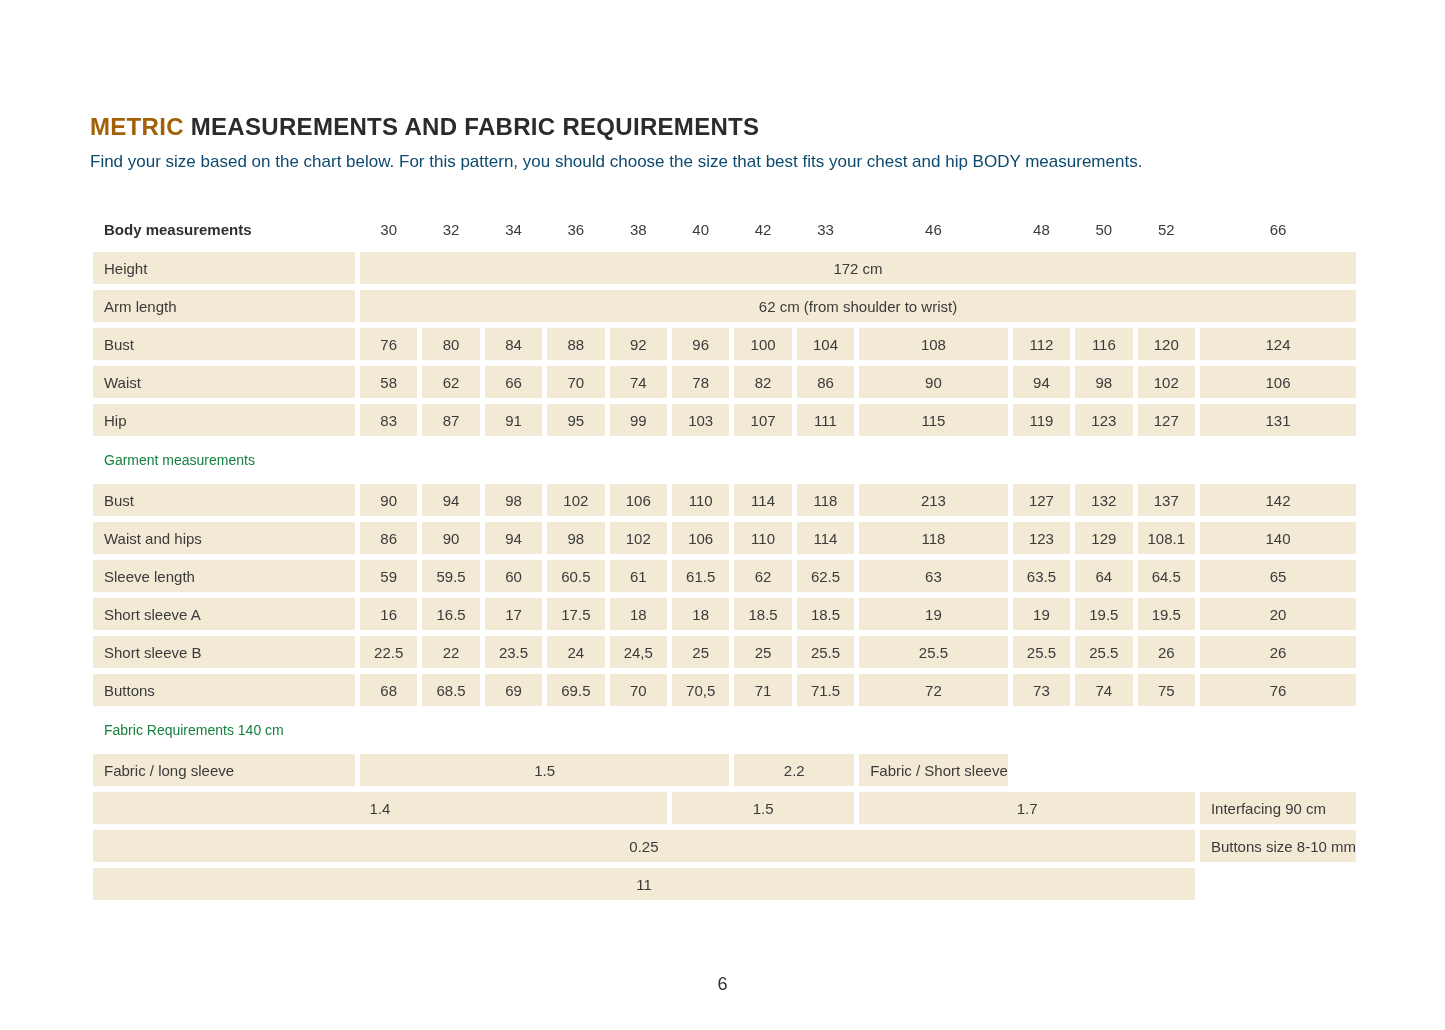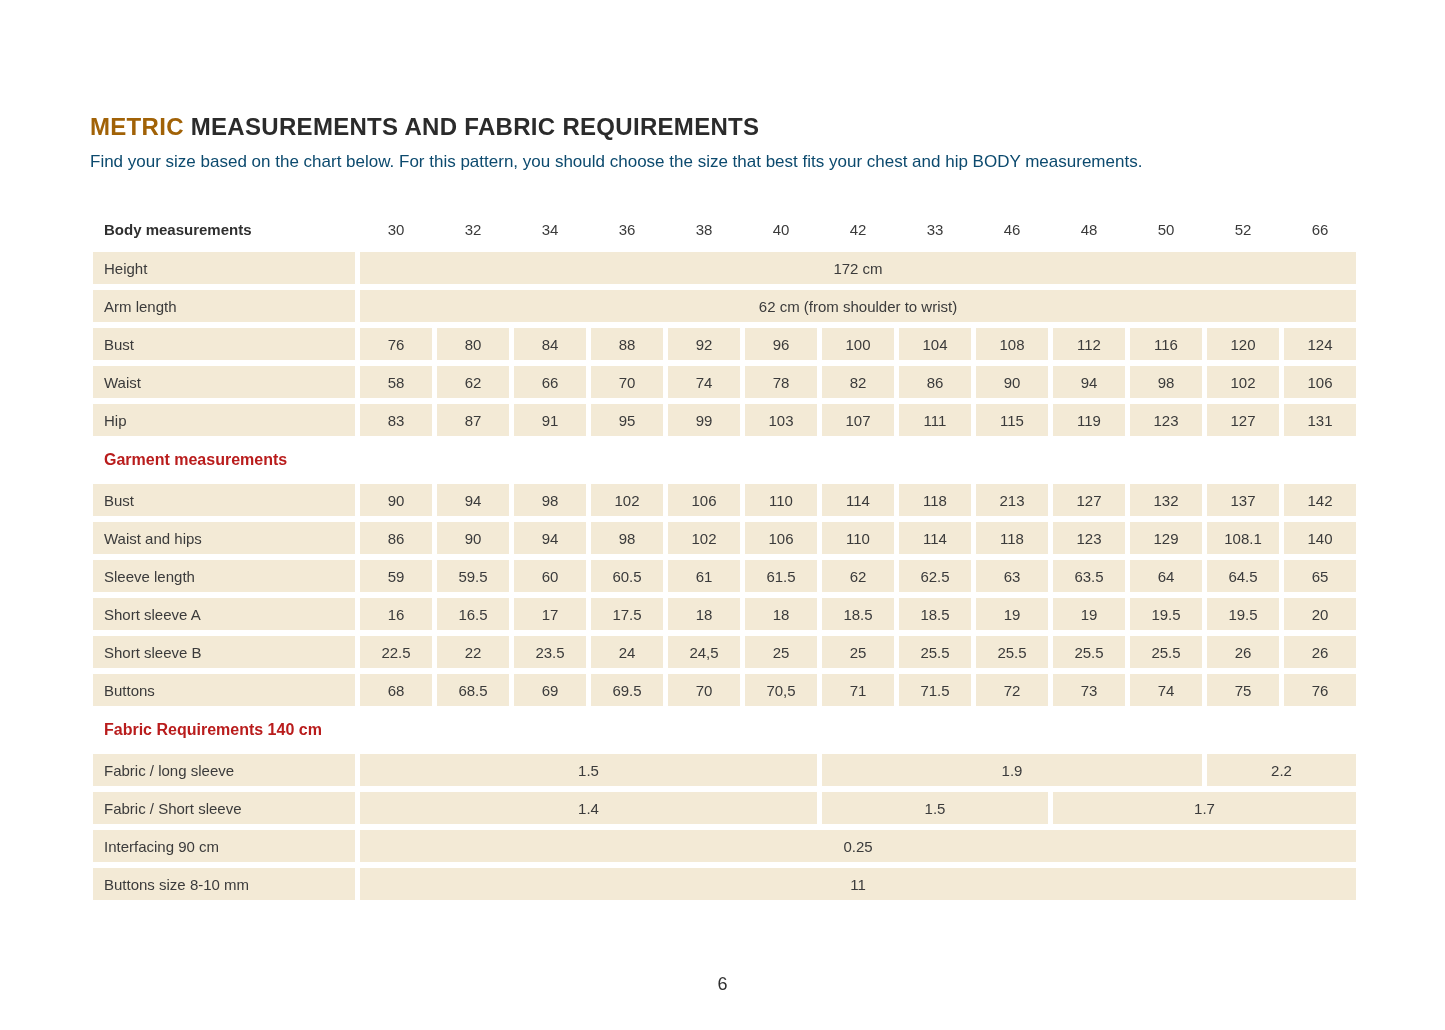--- a/index.html
+++ b/index.html
@@ -61,23 +61,23 @@
   .cell.hdr-label {
     font-weight: 700;
     color: #2f2f2f;
   }
   .section {
     grid-column: 1 / -1;
     height: 36px;
     display: flex;
     align-items: center;
     padding-left: 11px;
-    font-size: 16px;
-    font-weight: 700;
-    color: #b91c1c;
+    font-size: 14px;
+    font-weight: 400;
+    color: #15803d;
     background: transparent;
   }
   .page-number {
     position: absolute;
     left: 0;
     right: 0;
     top: 974px;
     text-align: center;
     font-size: 18px;
     color: #2f2f2f;
@@ -232,21 +232,20 @@
       <div class="cell">71</div>
       <div class="cell">71.5</div>
       <div class="cell">72</div>
       <div class="cell">73</div>
       <div class="cell">74</div>
       <div class="cell">75</div>
       <div class="cell">76</div>
       <div class="section">Fabric Requirements 140 cm</div>
       <div class="cell label">Fabric / long sleeve</div>
       <div class="cell" style="grid-column: span 6;">1.5</div>
-      <div class="cell" style="grid-column: span 5;">1.9</div>
       <div class="cell" style="grid-column: span 2;">2.2</div>
       <div class="cell label">Fabric / Short sleeve</div>
       <div class="cell" style="grid-column: span 6;">1.4</div>
       <div class="cell" style="grid-column: span 3;">1.5</div>
       <div class="cell" style="grid-column: span 4;">1.7</div>
       <div class="cell label">Interfacing 90 cm</div>
       <div class="cell" style="grid-column: span 13;">0.25</div>
       <div class="cell label">Buttons size 8-10 mm</div>
       <div class="cell" style="grid-column: span 13;">11</div>
     </div>

